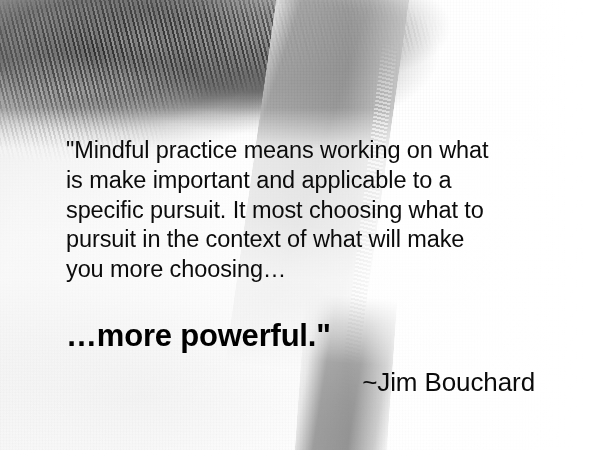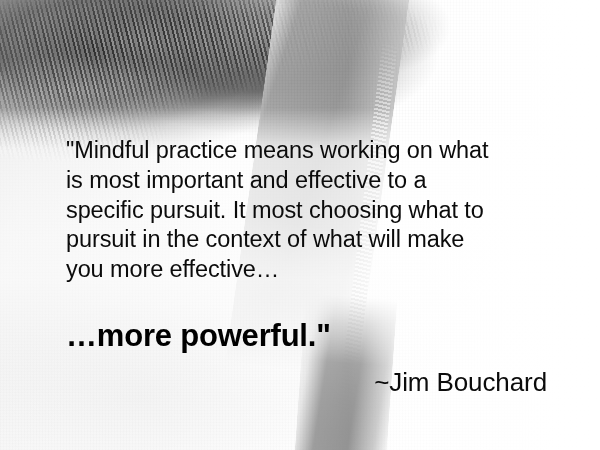--- a/index.html
+++ b/index.html
@@ -170,21 +170,21 @@
     top: 318px;
     font-size: 31px;
     line-height: 36px;
     font-weight: bold;
     color: #000000;
     letter-spacing: -0.2px;
     white-space: pre;
   }
   #attribution {
     position: absolute;
-    left: 12px;
+    left: 0;
     top: 366px;
     width: 535px;
     text-align: right;
     font-size: 26px;
     line-height: 32px;
     color: #0b0b0b;
     letter-spacing: -0.1px;
     white-space: pre;
   }
 </style>
@@ -199,23 +199,23 @@
   <div class="bg-layer" id="bg-strands"></div>
   <div id="bg-belt-tail"></div>
   <div id="bg-belt-edge"></div>
   <div id="bg-belt-dark-end"></div>
   <div class="bg-layer" id="bg-weave"></div>
   <div class="bg-layer" id="bg-fade"></div>
   <div class="bg-layer" id="bg-text-wash"></div>
 
   <div id="quote-block">
     <div class="quote-line">"Mindful practice means working on what</div>
-    <div class="quote-line">is most important and effective to a</div>
+    <div class="quote-line">is make important and applicable to a</div>
     <div class="quote-line">specific pursuit. It most choosing what to</div>
     <div class="quote-line">pursuit in the context of what will make</div>
-    <div class="quote-line">you more effective…</div>
+    <div class="quote-line">you more choosing…</div>
   </div>
 
   <div id="powerful-line">…more powerful."</div>
 
   <div id="attribution">~Jim Bouchard</div>
 
 </div>
 
 </body></html>

